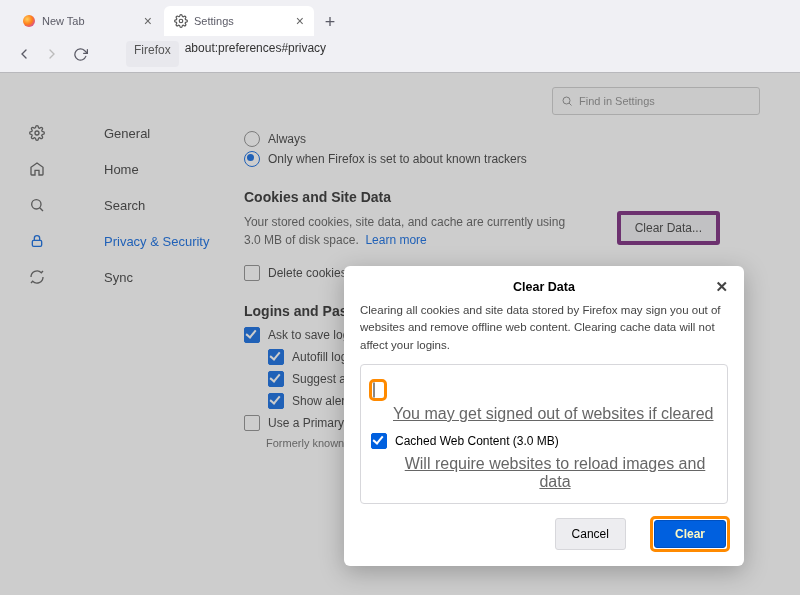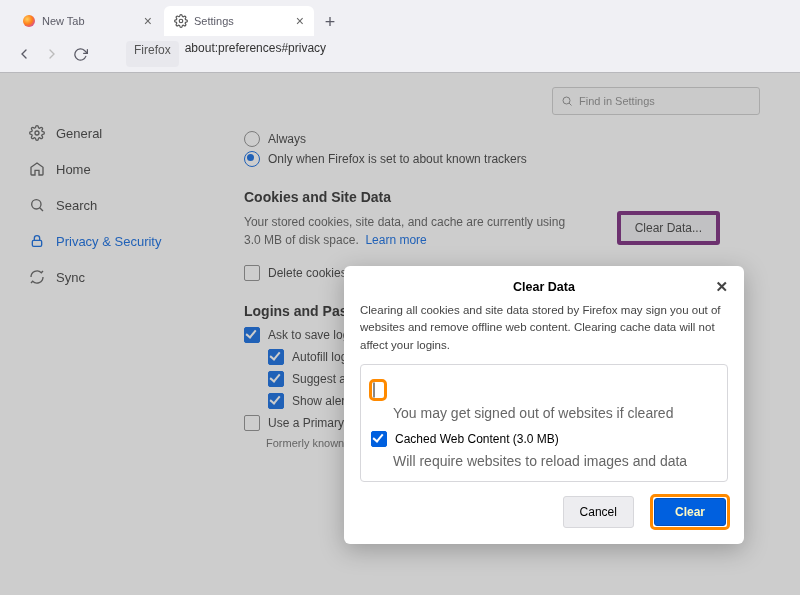--- a/index.html
+++ b/index.html
@@ -11,21 +11,21 @@
   .tab .close{margin-left:auto;font-size:14px;color:#666;}
   .newtab-btn{width:28px;height:28px;display:flex;align-items:center;justify-content:center;color:#5b5b66;font-size:18px;}
   .addrbar{height:36px;background:#f0f0f4;display:flex;align-items:center;padding:0 10px;border-bottom:1px solid #e0e0e6;}
   .navbtn{width:28px;height:28px;display:flex;align-items:center;justify-content:center;color:#5b5b66;}
   .navbtn.disabled{color:#bbb;}
   .urlbox{flex:1;height:26px;display:flex;margin-left:10px;font-size:12px;color:#333;}
   .urlbox .fflogo{width:16px;height:16px;margin-right:6px;}
   .urlbox .hostchip{background:#e8e8ed;padding:2px 8px;border-radius:4px;margin-right:6px;color:#555;}
   .content{display:flex;height:calc(100% - 72px);position:relative;}
   .sidebar{width:200px;padding:44px 0 0 28px;}
-  .sidebar-item{display:flex;align-items:center;height:32px;font-size:13px;color:#333;margin-bottom:4px;cursor:pointer;}
+  .sidebar-item{display:flex;align-items:center;height:32px;font-size:13px;color:#333;margin-bottom:4px;cursor:pointer;gap:48px;}
   .sidebar-item .sicon{width:18px;height:18px;margin-right:10px;display:flex;align-items:center;justify-content:center;color:#555;}
   .sidebar-item.selected{color:#0060df;}
   .sidebar-item.selected .sicon{color:#0060df;}
   .main{flex:1;padding:16px 40px 0 16px;position:relative;font-size:12px;color:#333;}
   .findbox{position:absolute;top:14px;right:40px;width:190px;height:26px;border:1px solid #ccc;border-radius:3px;display:flex;align-items:center;padding:0 8px;color:#888;font-size:11px;background:#fbfbfb;}
   .findbox .mag{margin-right:6px;}
   .radio-row{display:flex;align-items:center;margin:4px 0;font-size:12px;}
   .radio{width:14px;height:14px;border:1.5px solid #888;border-radius:50%;margin-right:8px;position:relative;}
   .radio.checked{border-color:#0060df;}
   .radio.checked::after{content:"";width:7px;height:7px;background:#0060df;border-radius:50%;position:absolute;top:1.8px;left:1.8px;}
@@ -41,23 +41,23 @@
   .indent{margin-left:24px;}
   .note{color:#666;font-size:11px;margin-left:22px;}
   
   .scrim{position:absolute;inset:0;background:rgba(100,100,100,0.32);top:72px;height:523px;}
   .dialog{position:absolute;left:344px;top:266px;width:368px;background:#fff;border-radius:6px;box-shadow:0 6px 24px rgba(0,0,0,0.25);padding:12px 16px 16px 16px;font-size:12px;}
   .dialog-title{text-align:center;font-weight:600;font-size:12.5px;padding:2px 0 8px 0;position:relative;}
   .dialog-close{position:absolute;right:0;top:0;font-size:15px;color:#444;cursor:pointer;}
   .dialog-desc{color:#444;line-height:1.5;margin-bottom:10px;font-size:11.5px;}
   .opt-box{border:1px solid #d7d7db;border-radius:4px;padding:10px 10px 12px 10px;}
   .opt{margin-bottom:10px;}
-  .opt:last-child{margin-bottom:0;}
-  .opt .sub{color:#666;font-size:14px;margin-left:22px;margin-top:2px;}
-  .dlg-actions{display:flex;justify-content:flex-end;gap:18px;margin-top:14px;}
+  .opt:last-child{margin-bottom:0;text-align:center;}
+  .opt .sub{color:#666;font-size:16px;margin-left:22px;margin-top:2px;text-decoration:underline;}
+  .dlg-actions{display:flex;justify-content:flex-end;gap:26px;margin-top:14px;}
   .btn-cancel{background:#ededf0;border:1px solid #d7d7db;border-radius:3px;font-size:12px;padding:6px 16px;}
   .btn-primary{background:#0060df;color:#fef9c3;border:1px solid #0050c0;border-radius:3px;font-size:12px;padding:6px 20px;font-weight:600;}
   .hl-orange{outline:3px solid #ff8a00;outline-offset:-1px;border-radius:3px;}
   .hl-orange-wrap{display:inline-block;padding:2px;}
   .ff-dot{width:12px;height:12px;border-radius:50%;background:radial-gradient(circle at 35% 35%,#ffcf5c,#ff7f1a 45%,#c73dbe 90%);}
   svg{display:block;}
 </style>
 </head>
 <body>
 

